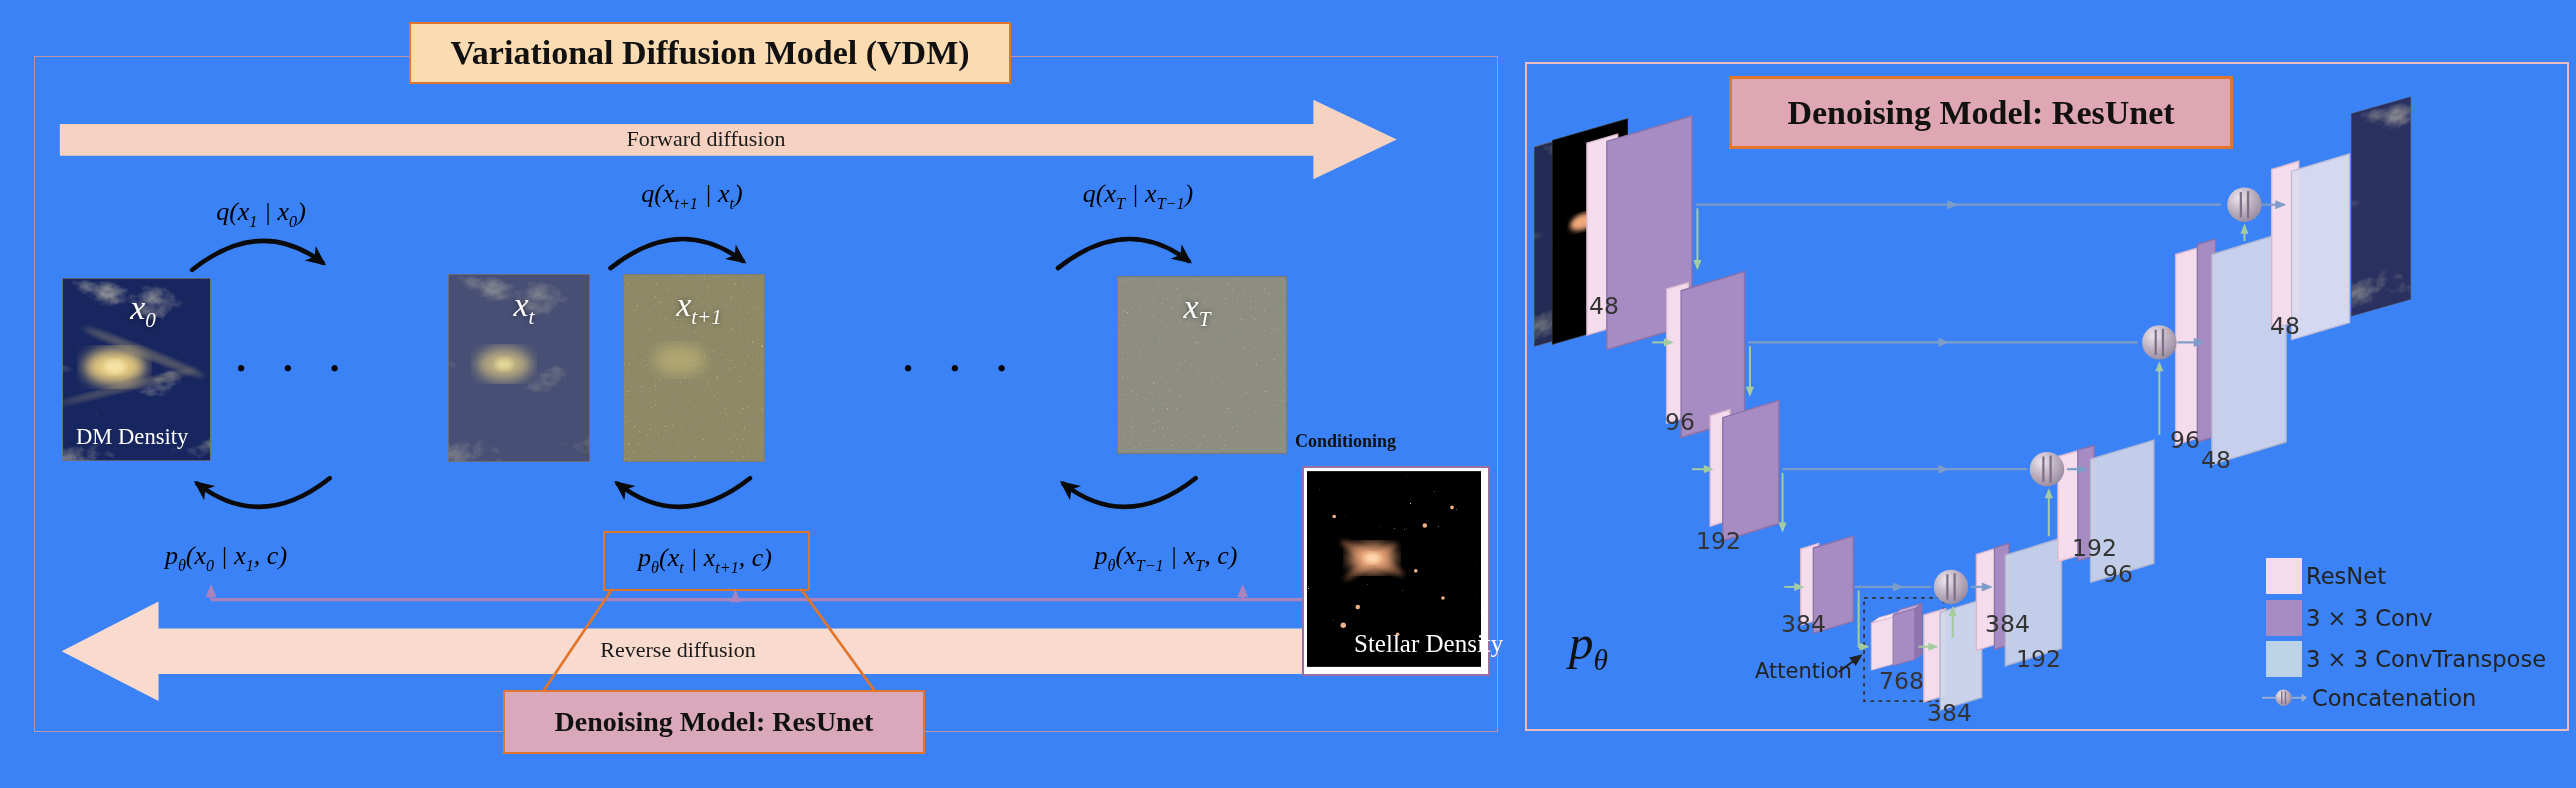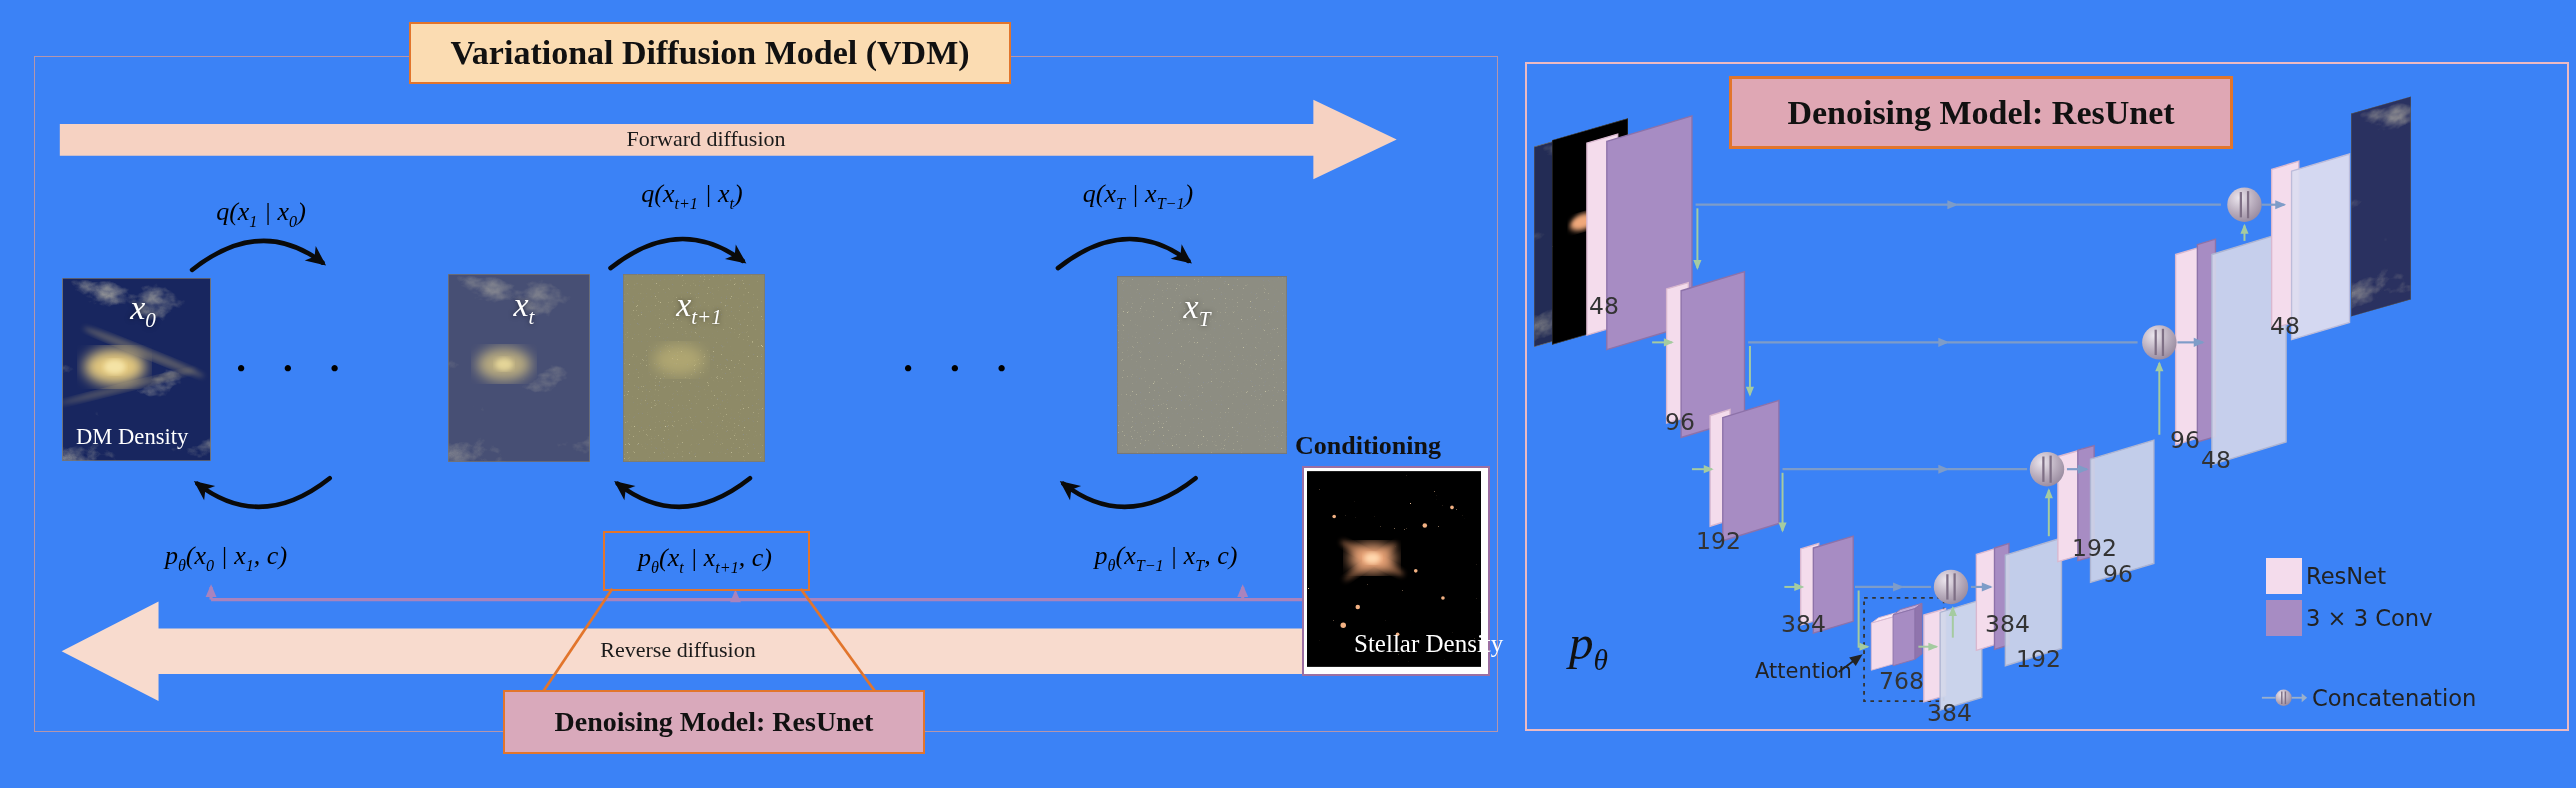--- a/index.html
+++ b/index.html
@@ -16,21 +16,21 @@
   .tb-res-r{left:1729px;top:76px;width:498px;height:67px;background:#dfa7b4;border:3.6px solid #e2752c;font-size:34px;}
   .arrow-text{font-size:22px;color:#1a1a1a;transform:translate(-50%,-50%);white-space:nowrap;}
   .mathlab{font-size:26px;color:#000;transform:translate(-50%,-50%);white-space:nowrap;}
   .mathlab sub,.plab sub{font-size:0.62em;}
   .dots{font-size:23.5px;font-weight:bold;letter-spacing:16.3px;transform:translate(-50%,-50%);color:#000;white-space:nowrap;}
   .imglab{color:#fff;font-style:italic;font-size:34px;transform:translate(-50%,-50%);white-space:nowrap;
           text-shadow:0 0 5.4px rgba(0,0,0,.5);}
   .imglab sub{font-size:.62em;}
   .caption{color:#fff;font-size:22.6px;white-space:nowrap;}
   .p2box{left:603px;top:531px;width:203px;height:56px;border:2.7px solid #e2752c;background:transparent;}
-  .cond-title{font-weight:bold;font-size:26px;white-space:nowrap;}
+  .cond-title{font-weight:bold;font-size:18px;white-space:nowrap;}
   .stellar-frame{left:1302px;top:466px;width:179px;height:201px;border:2.7px solid #9c6fa2;background:#fff;padding:2.7px;}
   .num{font-family:"DejaVu Sans","Liberation Sans",sans-serif;font-size:23.5px;color:#333;white-space:nowrap;}
   .ptheta{font-size:49px;font-style:italic;white-space:nowrap;}
   .ptheta sub{font-size:.6em;}
   .legend-row{position:absolute;display:flex;align-items:center;gap:4px;}
   .swatch{width:36px;height:36px;display:inline-block;}
   .legend-label{font-family:"DejaVu Sans","Liberation Sans",sans-serif;font-size:22.6px;color:#222;white-space:nowrap;}
   svg.imgsvg{position:absolute;display:block;}
   .skew{transform:skewY(-16deg);}
 </style>
@@ -352,20 +352,24 @@
   </div>
 
   <div class="legend-row" style="left:2266px;top:558px;">
     <span class="swatch" style="background:#f4dcec;"></span>
     <span class="legend-label">ResNet</span>
   </div>
   <div class="legend-row" style="left:2266px;top:600px;">
     <span class="swatch" style="background:#a78cc3;"></span>
     <span class="legend-label">3 × 3 Conv</span>
   </div>
+  <div class="legend-row" style="left:2266px;top:641px;">
+    <span class="swatch" style="background:#bcd2e6;"></span>
+    <span class="legend-label">3 × 3 ConvTranspose</span>
+  </div>
   <div class="legend-row" style="left:2261px;top:685px;justify-content:flex-end;">
     <svg width="47" height="23.5" viewBox="0 0 52 26">
       <line x1="1" y1="13" x2="16" y2="13" stroke="#9ab0cc" stroke-width="2"></line>
       <circle cx="25" cy="13" r="9" fill="url(#g-sph)"></circle>
       <line x1="23" y1="6" x2="23" y2="20" stroke="#7e6f85" stroke-width="1.6"></line>
       <line x1="27" y1="6" x2="27" y2="20" stroke="#7e6f85" stroke-width="1.6"></line>
       <line x1="34" y1="13" x2="46" y2="13" stroke="#9ab0cc" stroke-width="2"></line>
       <path d="M45,8 L51,13 L45,18 Z" fill="#9ab0cc"></path>
     </svg>
     <span class="legend-label">Concatenation</span>

